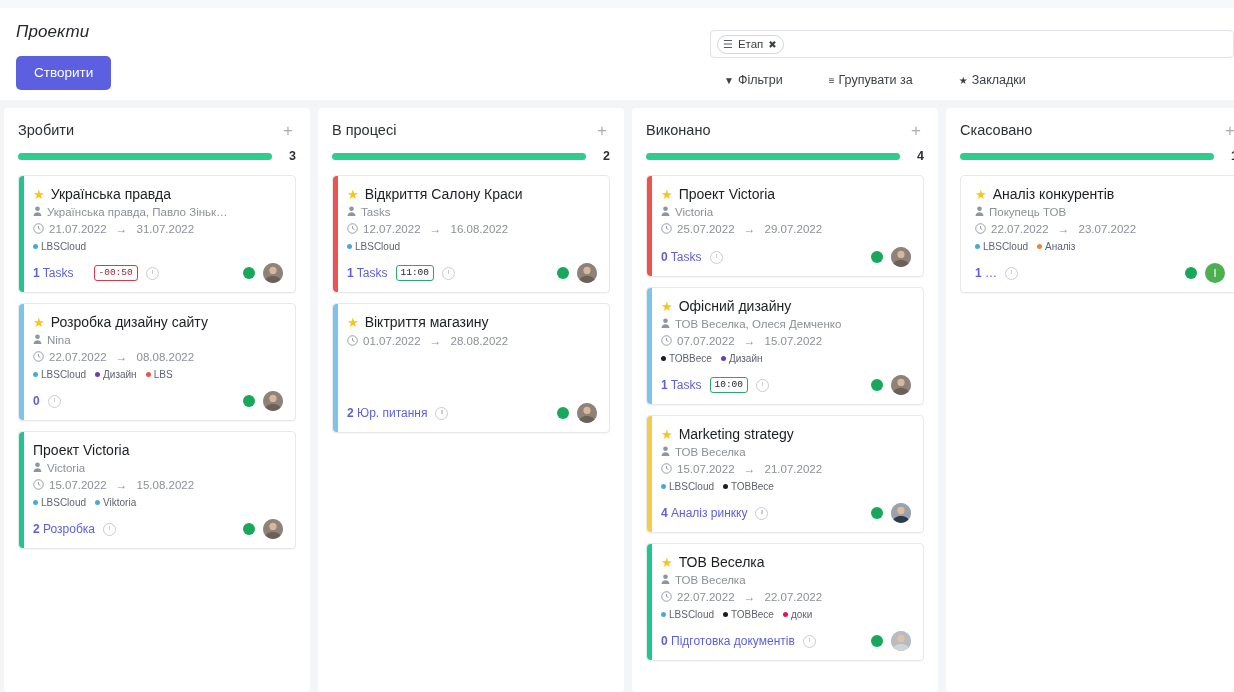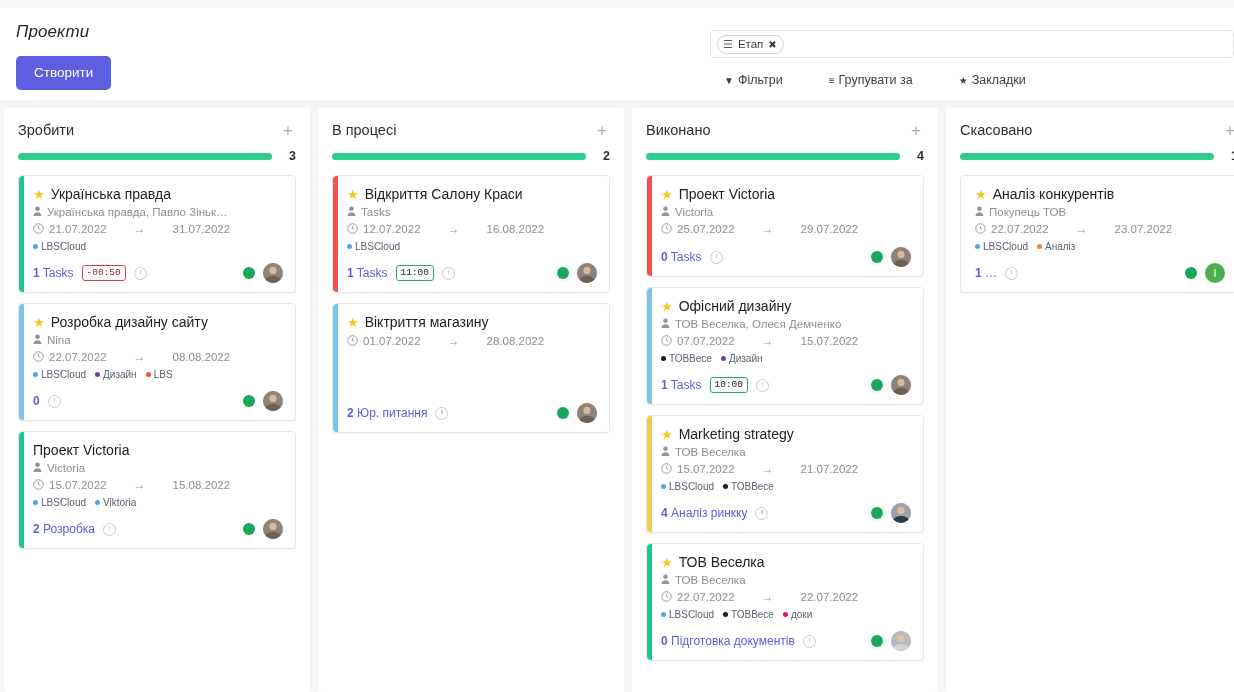--- a/index.html
+++ b/index.html
@@ -128,40 +128,40 @@
     white-space: nowrap; overflow: hidden;
   }
   .star { color: #f5c518; font-size: 13px; line-height: 1; }
   .meta-row {
     display: flex; align-items: center; gap: 5px;
     font-size: 11.5px; color: #8a8f98;
     margin-top: 4px;
     white-space: nowrap; overflow: hidden;
   }
   .meta-row .ic { font-size: 11px; color: #9096a0; }
-  .dates { display: flex; align-items: center; gap: 27px; }
+  .dates { display: flex; align-items: center; gap: 9px; }
   .arrow { color: #9096a0; font-size: 12px; }
   .tags {
     display: flex; align-items: center; gap: 9px;
     margin-top: 5px; font-size: 10px; color: #5d6370;
     white-space: nowrap; overflow: hidden;
   }
   .tag { display: inline-flex; align-items: center; gap: 3px; }
   .dot { width: 5px; height: 5px; border-radius: 50%; display:inline-block; }
   .card-foot {
     display: flex; align-items: center; gap: 8px;
     margin-top: 11px;
   }
   .tasks-link { font-size: 12px; color: #5b5fe0; cursor: pointer; white-space: nowrap; }
   .tasks-link b { font-weight: bold; }
   .time-badge {
     font-size: 9.5px; font-family: "Liberation Mono", monospace;
     border-radius: 3px; padding: 2px 4px; line-height: 1;
   }
-  .time-badge.neg { border: 1px solid #d93a4a; color: #9e2430; }
+  .time-badge.neg { border: 1px solid #d93a4a; color: #9e2430; margin-left: 12px; }
   .time-badge.pos { border: 1px solid #2ba86b; color: #1f1f24; }
   .clock {
     width: 13px; height: 13px; border-radius: 50%;
     border: 1.3px solid #c8ccd3; position: relative;
     display: inline-block;
   }
   .clock:after {
     content: ""; position: absolute; left: 5px; top: 2.4px;
     width: 1.2px; height: 4px; background: #c8ccd3;
   }

